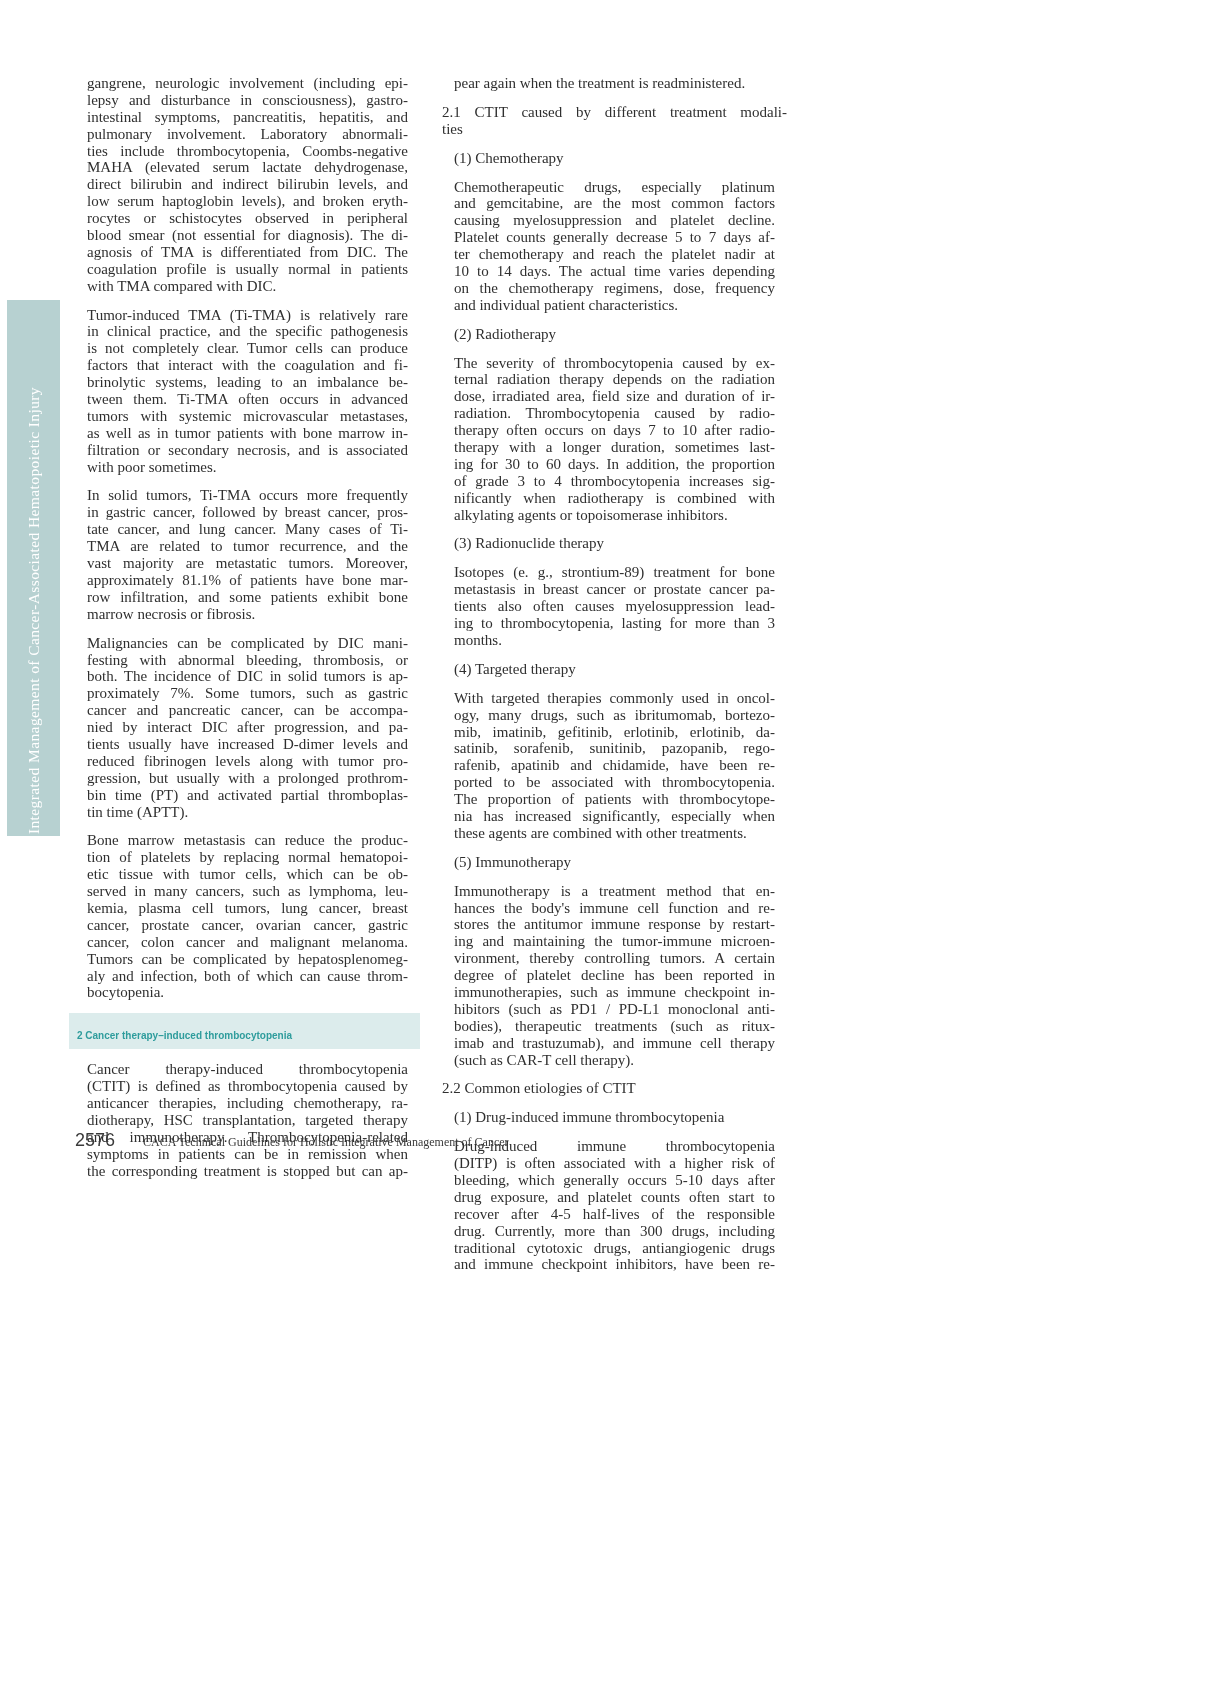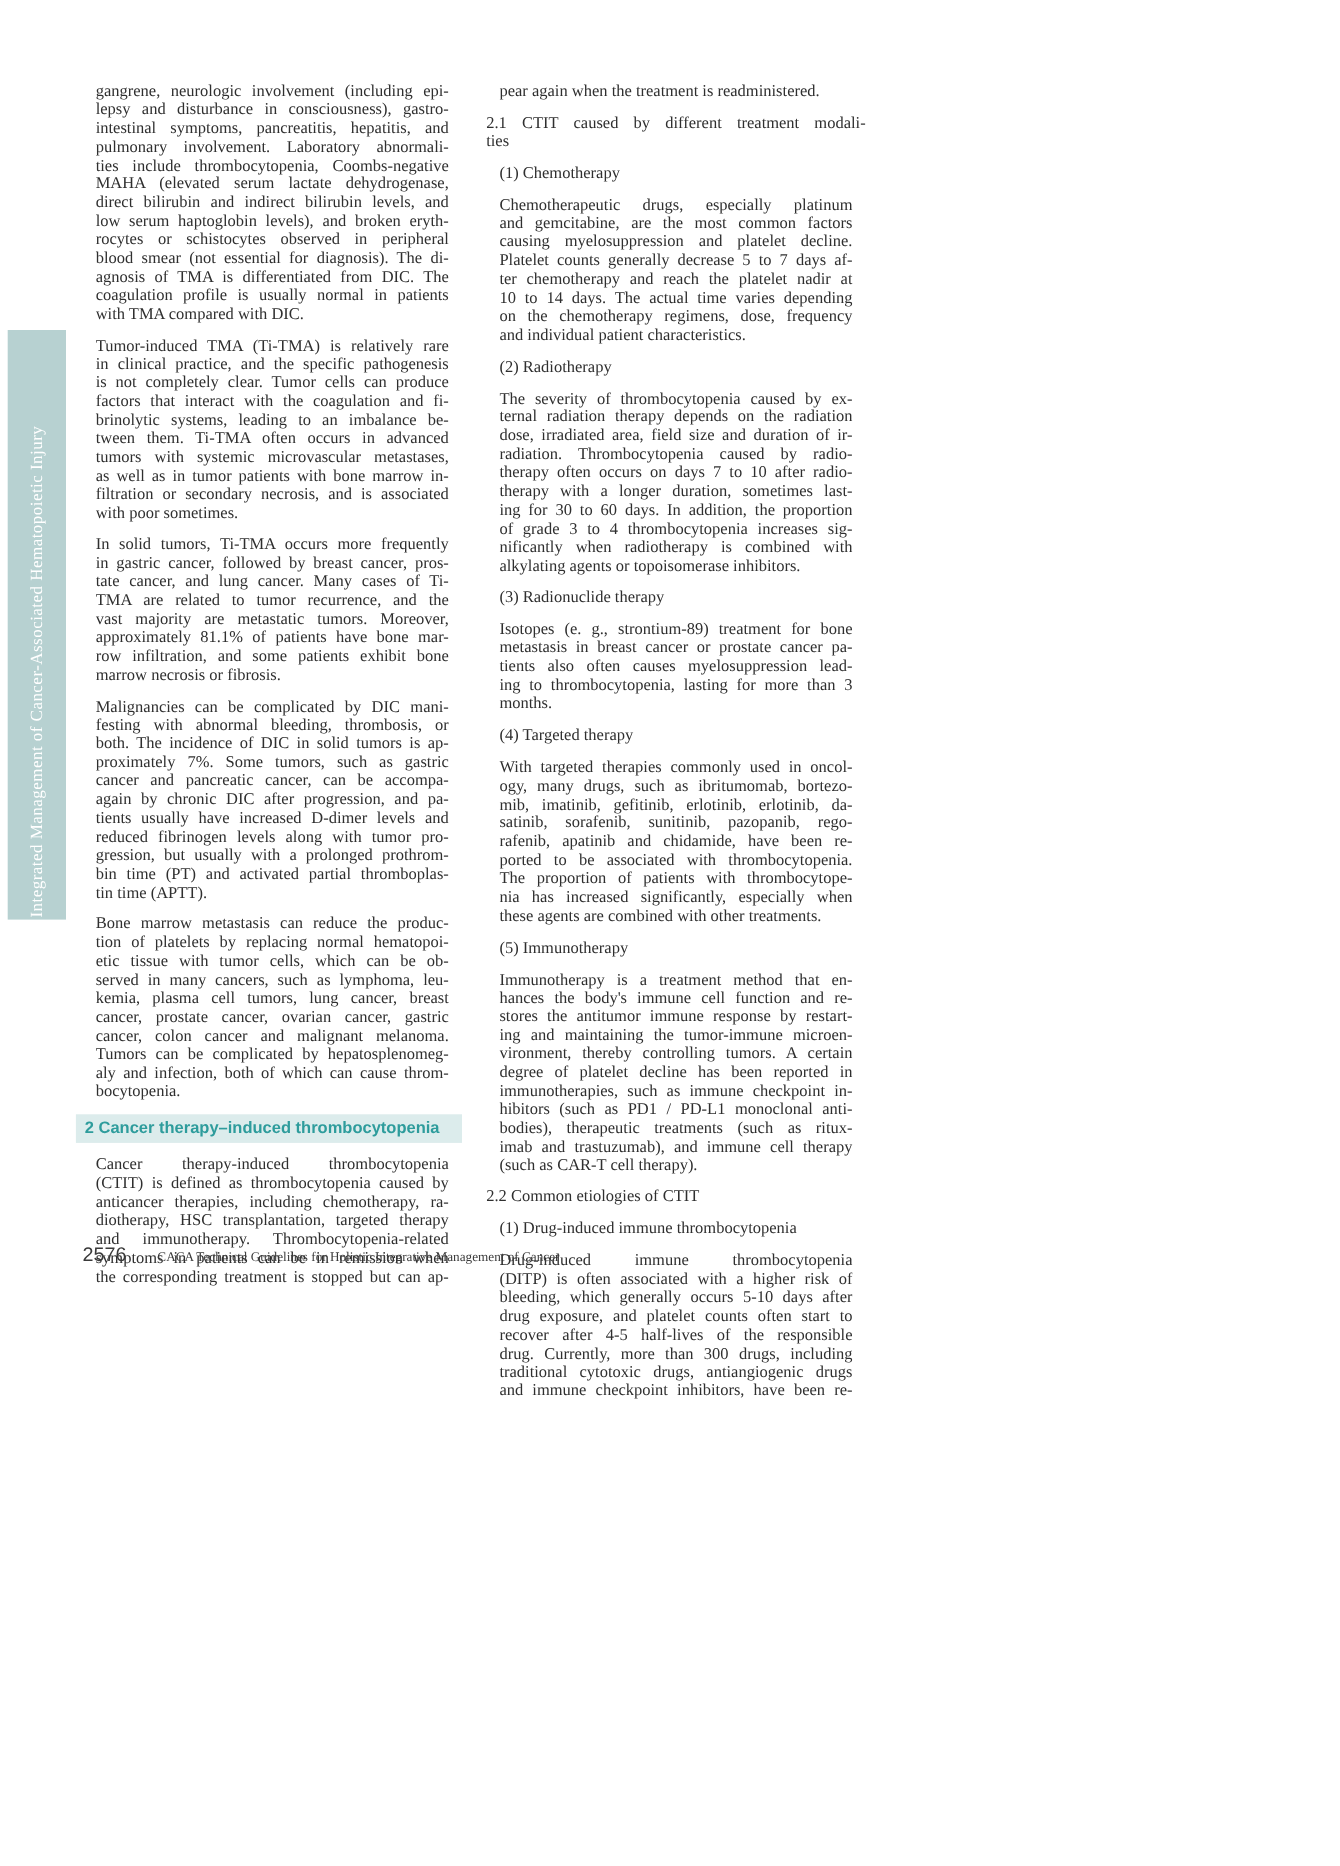--- a/index.html
+++ b/index.html
@@ -20,21 +20,21 @@
   .col { position:absolute; top:63px; width:345px; font-size:15px; line-height:16.9px; }
   .col-left  { left:75px; }
   .col-right { left:442px; }
   .para { margin:12px; }
   .line { text-align:justify; text-align-last:justify; height:16.9px; overflow:hidden; }
   .line.last { text-align:center; text-align-last:left; }
   .subheading { margin:6px 0 8px 0; }
   .section-heading {
     background:var(--heading-bg,#dcecec); color:var(--accent,#2e9c9c);
     font-family:"Liberation Sans", sans-serif; font-weight:700;
-    font-size:15px; line-height:20px; padding:3px 4px 3px 8px;
+    font-size:10px; line-height:20px; padding:13px 4px 3px 8px;
     margin:5px 0 5px -6px;
   }
   .footer { position:absolute; left:75px; top:1130px; display:flex; align-items:baseline; }
   .page-number { font-family:"Liberation Sans", sans-serif; font-size:18px; color:#3a3a3a; }
   .journal-title { font-family:"Liberation Serif", serif; font-size:12px; color:#3a3a3a; margin-left:28px; }
 </style>
 </head>
 <body>
 
 <div class="page">
@@ -80,21 +80,21 @@
         <div class="line">approximately 81.1% of patients have bone mar-</div>
         <div class="line">row infiltration, and some patients exhibit bone</div>
         <div class="line last">marrow necrosis or fibrosis.</div>
       </div>
       <div class="para">
         <div class="line">Malignancies can be complicated by DIC mani-</div>
         <div class="line">festing with abnormal bleeding, thrombosis, or</div>
         <div class="line">both. The incidence of DIC in solid tumors is ap-</div>
         <div class="line">proximately 7%. Some tumors, such as gastric</div>
         <div class="line">cancer and pancreatic cancer, can be accompa-</div>
-        <div class="line">again by chronic DIC after progression, and pa-</div>
+        <div class="line">nied by interact DIC after progression, and pa-</div>
         <div class="line">tients usually have increased D-dimer levels and</div>
         <div class="line">reduced fibrinogen levels along with tumor pro-</div>
         <div class="line">gression, but usually with a prolonged prothrom-</div>
         <div class="line">bin time (PT) and activated partial thromboplas-</div>
         <div class="line last">tin time (APTT).</div>
       </div>
       <div class="para">
         <div class="line">Bone marrow metastasis can reduce the produc-</div>
         <div class="line">tion of platelets by replacing normal hematopoi-</div>
         <div class="line">etic tissue with tumor cells, which can be ob-</div>

